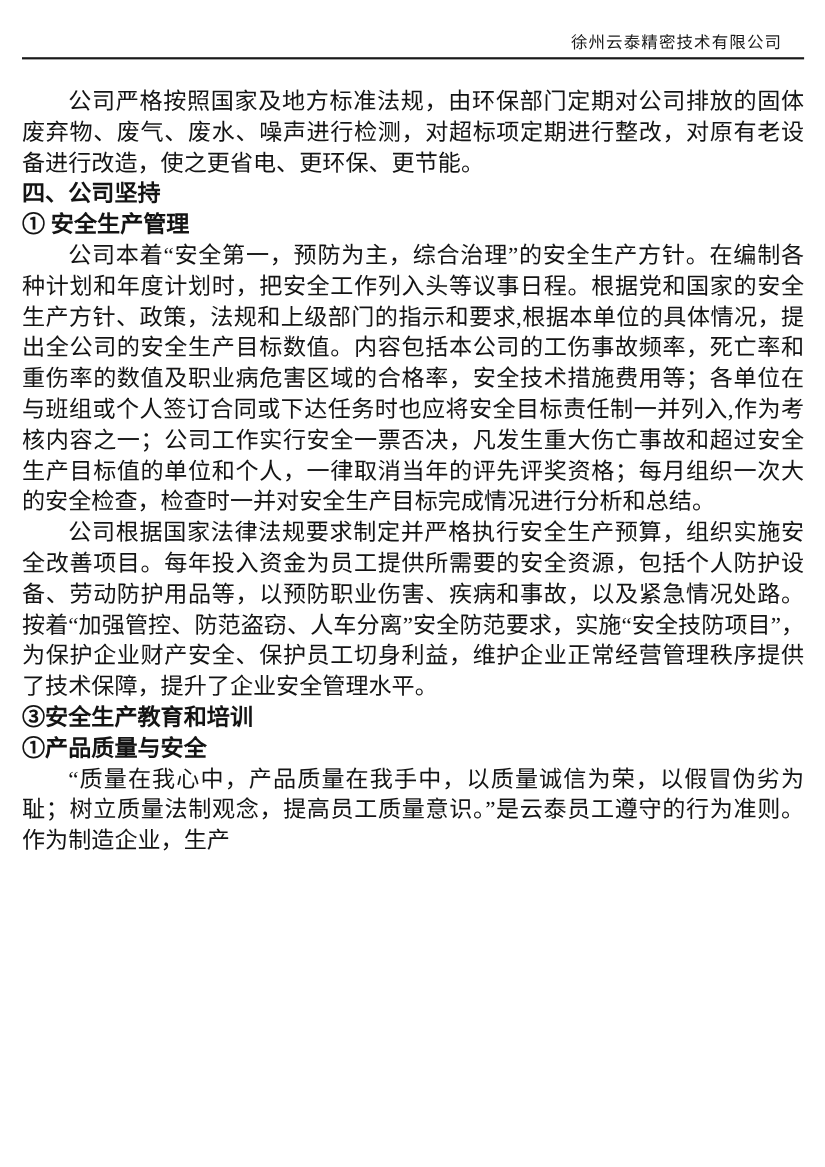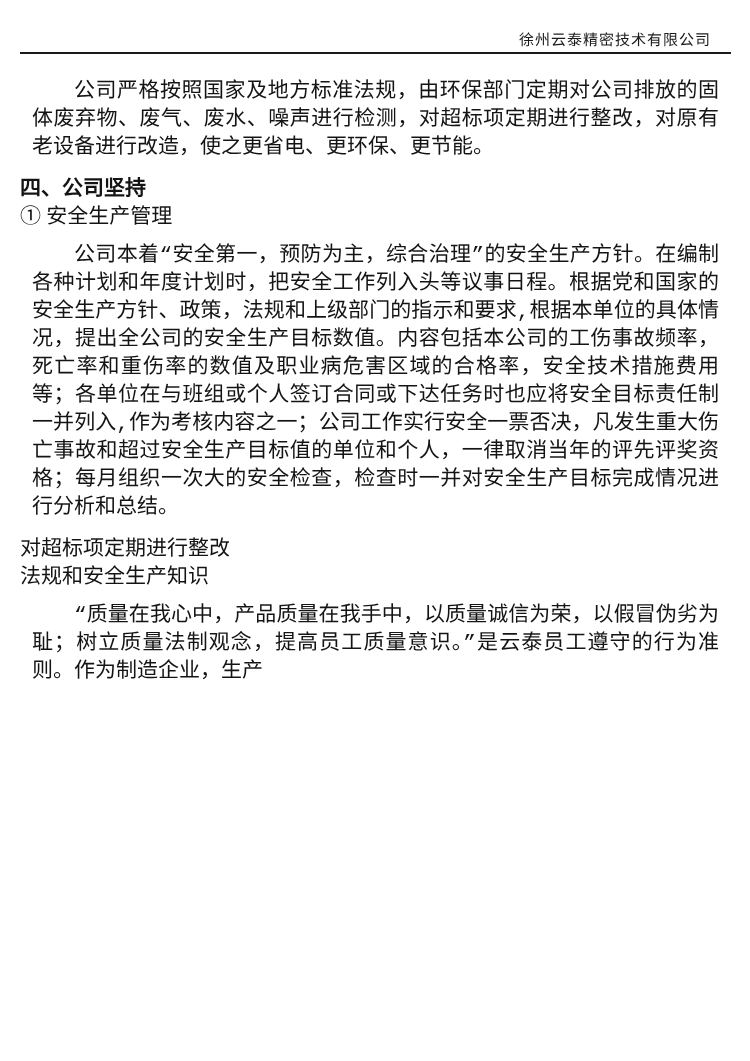--- a/index.html
+++ b/index.html
@@ -32,47 +32,47 @@
     color: #1a1a1a;
   }
   .doc-body {
     margin-top: 24px;
     font-size: 21px;
     line-height: 28px;
     text-align: justify;
     color: #141414;
   }
   .para {
-    margin: 12px;
+    margin: 0;
     text-indent: 2em;
-    font-family: Liberation Mono, monospace;
   }
   .section-heading {
     margin: 0;
     font-weight: 700;
     text-indent: 0;
   }
   .sub-heading {
     margin: 0;
-    font-weight: 400;
+    font-weight: 700;
     text-indent: 0;
   }
 </style>
 </head>
 <body>
 
 <div class="page">
 
   <div class="doc-header">
     <span>徐州云泰精密技术有限公司</span>
   </div>
 
   <div class="doc-body">
     <p class="para">公司严格按照国家及地方标准法规，由环保部门定期对公司排放的固体废弃物、废气、废水、噪声进行检测，对超标项定期进行整改，对原有老设备进行改造，使之更省电、更环保、更节能。</p>
     <p class="section-heading">四、公司坚持</p>
     <p class="sub-heading">① 安全生产管理</p>
     <p class="para">公司本着“安全第一，预防为主，综合治理”的安全生产方针。在编制各种计划和年度计划时，把安全工作列入头等议事日程。根据党和国家的安全生产方针、政策，法规和上级部门的指示和要求,根据本单位的具体情况，提出全公司的安全生产目标数值。内容包括本公司的工伤事故频率，死亡率和重伤率的数值及职业病危害区域的合格率，安全技术措施费用等；各单位在与班组或个人签订合同或下达任务时也应将安全目标责任制一并列入,作为考核内容之一；公司工作实行安全一票否决，凡发生重大伤亡事故和超过安全生产目标值的单位和个人，一律取消当年的评先评奖资格；每月组织一次大的安全检查，检查时一并对安全生产目标完成情况进行分析和总结。</p>
-    <p class="sub-heading">对超标项定期进行整改</p>
-    <p class="sub-heading">法规和安全生产知识</p>
+    <p class="para">公司根据国家法律法规要求制定并严格执行安全生产预算，组织实施安全改善项目。每年投入资金为员工提供所需要的安全资源，包括个人防护设备、劳动防护用品等，以预防职业伤害、疾病和事故，以及紧急情况处路。按着“加强管控、防范盗窃、人车分离”安全防范要求，实施“安全技防项目”，为保护企业财产安全、保护员工切身利益，维护企业正常经营管理秩序提供了技术保障，提升了企业安全管理水平。</p>
+    <p class="sub-heading">③安全生产教育和培训</p>
+    <p class="sub-heading">①产品质量与安全</p>
     <p class="para">“质量在我心中，产品质量在我手中，以质量诚信为荣，以假冒伪劣为耻；树立质量法制观念，提高员工质量意识。”是云泰员工遵守的行为准则。作为制造企业，生产</p>
   </div>
 
 </div>
 
 </body></html>

